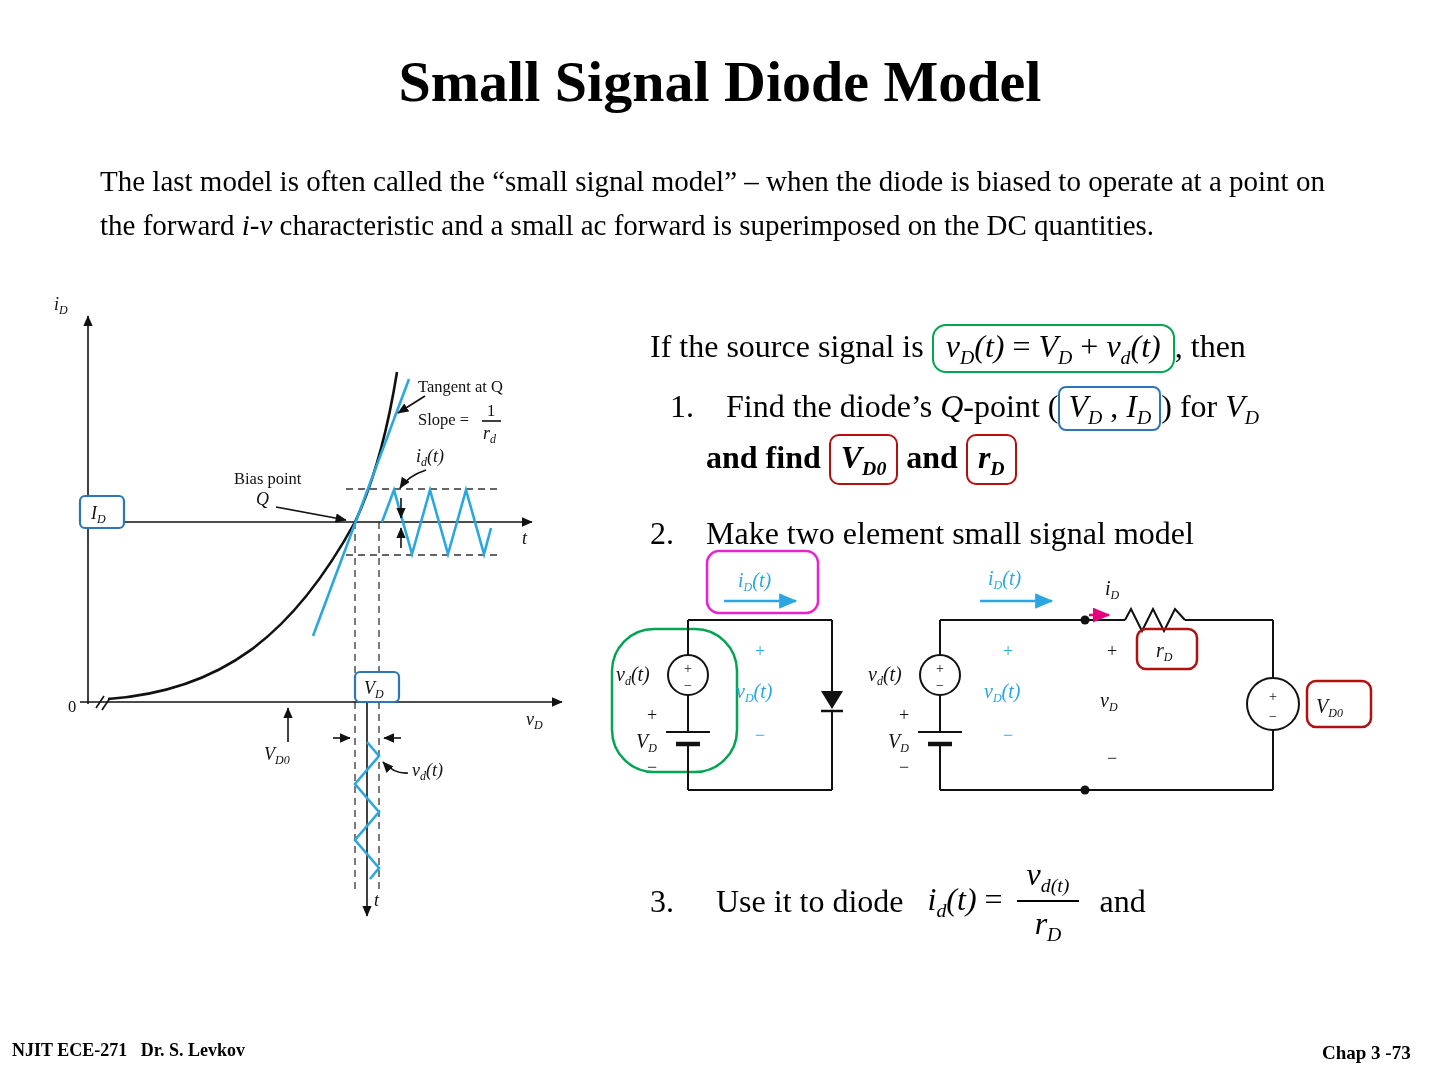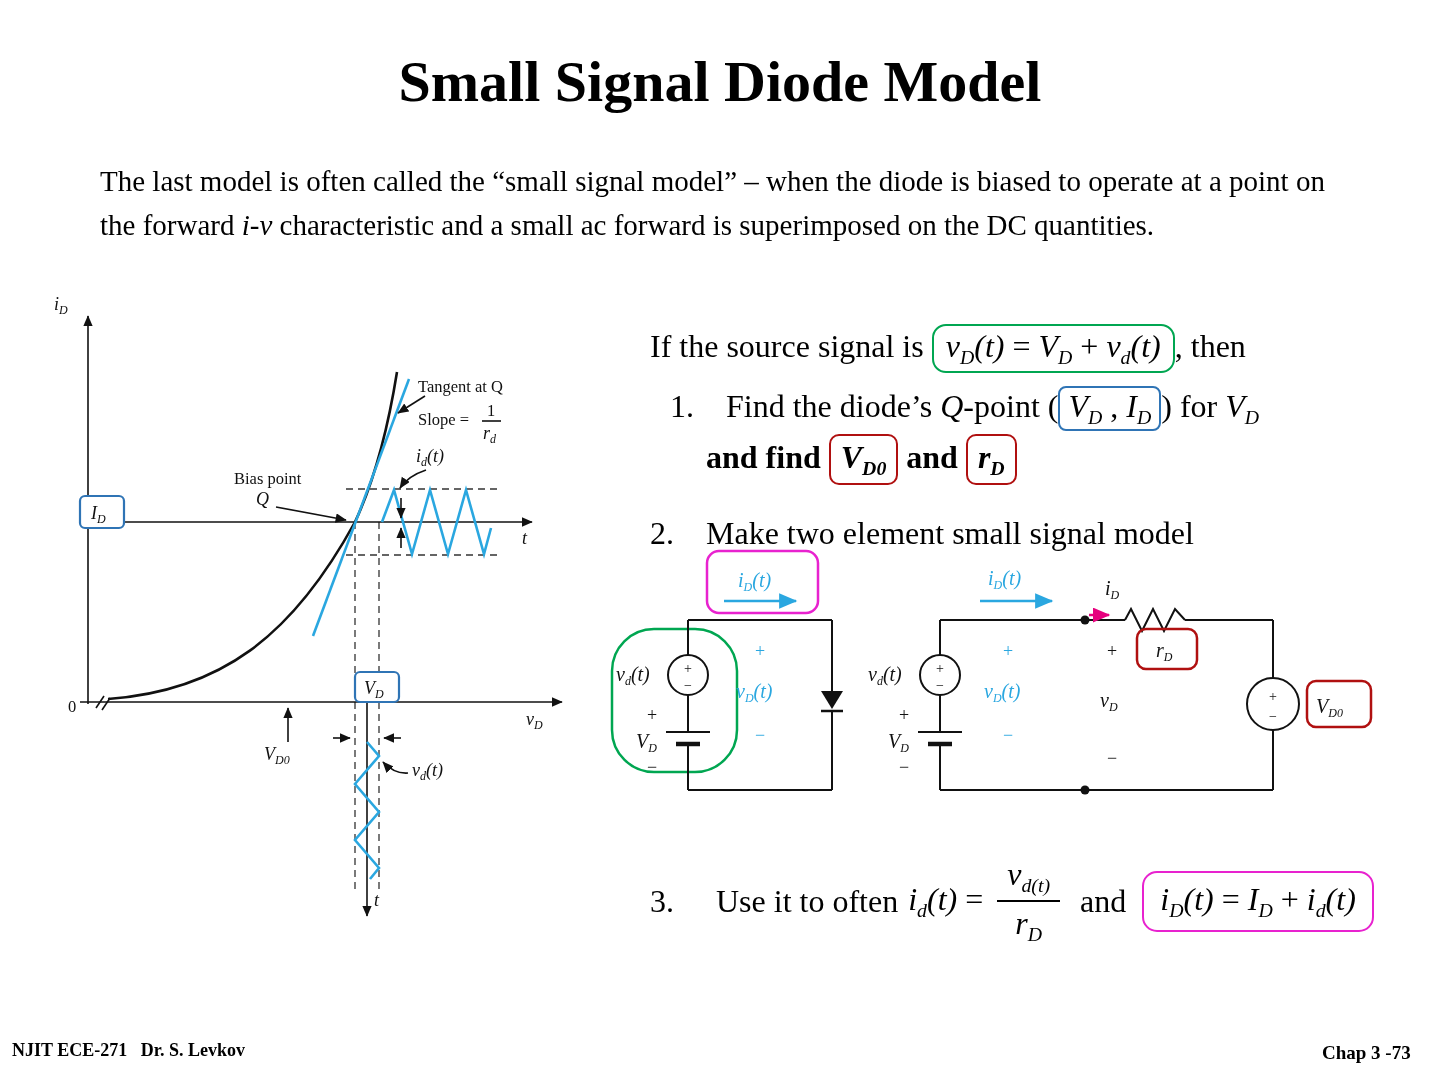--- a/index.html
+++ b/index.html
@@ -233,26 +233,25 @@
       <text class="pm pmc" x="408" y="196">−</text>
 
       <text class="pm" x="512" y="112">+</text>
       <text class="ct" x="500" y="162"><tspan>v</tspan><tspan class="sv" dy="4">D</tspan></text>
       <text class="pm" x="512" y="219">−</text>
     </g>
   </svg>
 
   <div class="rline" id="s3">
     <span class="num">3.</span>
-    <span>Use it to often</span>
-    <span style=""><span class="it">i<sub>d</sub></span><span class="it">(t)</span><span> =</span></span>
+    <span>Use it to diode</span>
+    <span style="margin-left:14px;"><span class="it">i<sub>d</sub></span><span class="it">(t)</span><span> =</span></span>
     <span class="frac">
         <span class="fnum"><span class="it">v<sub>d(t)</sub></span></span>
         <span class="fden"><span class="it">r<sub>D</sub></span></span>
       </span>
     <span style="margin:0 6px;">and</span>
-    <span class="box-magenta"><span class="it">i<sub>D</sub></span><span class="it">(t)</span><span> = </span><span class="it">I<sub>D</sub></span><span> + </span><span class="it">i<sub>d</sub></span><span class="it">(t)</span></span>
   </div>
 
   <div class="footer-left pre">NJIT ECE-271   Dr. S. Levkov</div>
   <div class="footer-right">Chap 3 -73</div>
 
 </div>
 
 </body></html>

